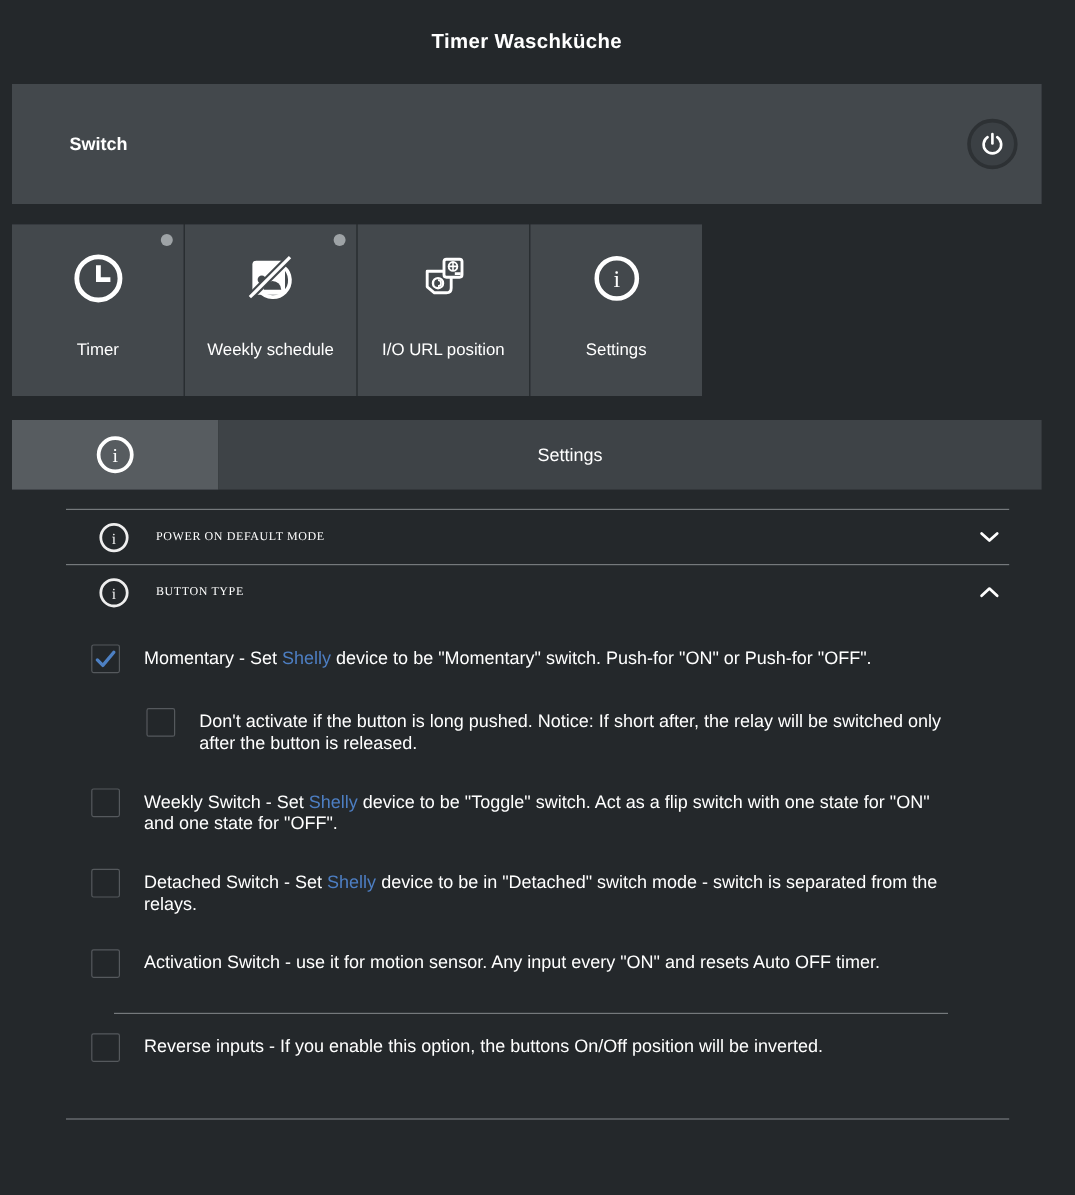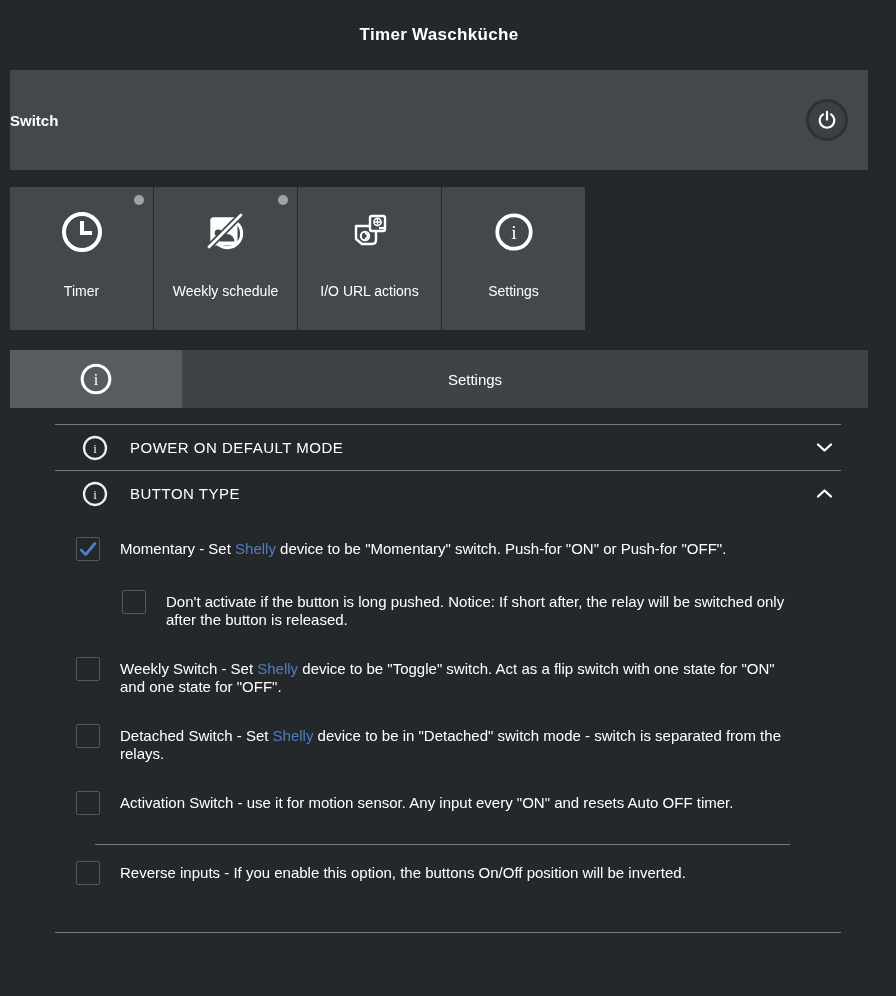--- a/index.html
+++ b/index.html
@@ -13,21 +13,21 @@
 
   
   .title-bar { height:70px; display:flex; align-items:center; justify-content:center; }
   .title-bar h1 { font-size:17px; font-weight:bold; letter-spacing:.3px; }
 
   
   .switch-panel {
     height:100px; background:var(--panel,#43484c);
     display:flex; align-items:center;
   }
-  .switch-label { font-size:15px; font-weight:bold; }
+  .switch-label { margin-left:48px; font-size:15px; font-weight:bold; }
   .power-btn {
     margin-left:auto; margin-right:20px;
     width:42px; height:42px; border-radius:50%;
     background:#3b4044; border:3px solid #2d3134;
     display:flex; align-items:center; justify-content:center;
     cursor:pointer; padding:0;
   }
 
   
   .tabs { margin-top:17px; display:flex; }
@@ -59,21 +59,21 @@
     display:flex; align-items:center; justify-content:center;
     padding-right:100px; font-size:15px;
   }
 
   
   .accordion { margin:16px 27px 0 45px; }
   .divider { border-top:1px solid var(--divider,#75797c); }
   .acc-header { height:45px; display:flex; align-items:center; cursor:pointer; }
   .acc-header.tall { height:47px; }
   .info-ring { margin-left:27px; flex:none; display:flex; }
-  .acc-title { margin-left:22px; font-size:15px; letter-spacing:.5px; }
+  .acc-title { margin-left:22px; font-size:10px; letter-spacing:.5px;font-family:Liberation Serif, serif; }
   .chev { margin-left:auto; margin-right:8px; display:flex; }
 
   .acc-content { padding:21px 0 18px 21px; }
   .opt-row { display:flex; margin-bottom:29px; cursor:pointer; }
   .opt-row.sub { margin-left:46px; }
   .cb {
     flex:none; width:24px; height:24px; border-radius:2px;
     background:var(--cb-bg,#23272a); border:1px solid var(--cb-border,#55595d);
     display:flex; align-items:center; justify-content:center;
   }
@@ -142,21 +142,21 @@
         <svg width="48" height="48" viewBox="0 0 48 48" fill="none">
           <path d="M10 18 h20 v14 q0 4 -4 4 h-10 l-6 -5 z" stroke="#ffffff" stroke-width="2.4" fill="none" stroke-linejoin="round"></path>
           <circle cx="19" cy="28" r="4.2" stroke="#ffffff" stroke-width="2" fill="none"></circle>
           <path d="M19 25.5 a2.5 2.5 0 0 1 0 5" stroke="#ffffff" stroke-width="1.4" fill="none"></path>
           <rect x="24" y="8" width="15" height="15" rx="2" fill="#43484c" stroke="#ffffff" stroke-width="2.4"></rect>
           <circle cx="31.5" cy="14" r="3.6" stroke="#ffffff" stroke-width="1.6" fill="none"></circle>
           <path d="M27.9 14 h7.2 M31.5 10.4 v7.2" stroke="#ffffff" stroke-width="1.3"></path>
           <path d="M33 20 h5" stroke="#ffffff" stroke-width="2.2"></path>
         </svg>
       </span>
-      <span class="tile-label">I/O URL actions</span>
+      <span class="tile-label">I/O URL position</span>
     </div>
 
     <div class="tile">
 
       <span class="tile-icon">
         <svg width="46" height="46" viewBox="0 0 44 44">
           <circle cx="22" cy="22" r="16" stroke="#ffffff" stroke-width="3.6" fill="none"></circle>
           <text x="22" y="29" text-anchor="middle" font-family="'Liberation Serif','DejaVu Serif',serif" font-size="19" fill="#ffffff">i</text>
         </svg>
       </span>

